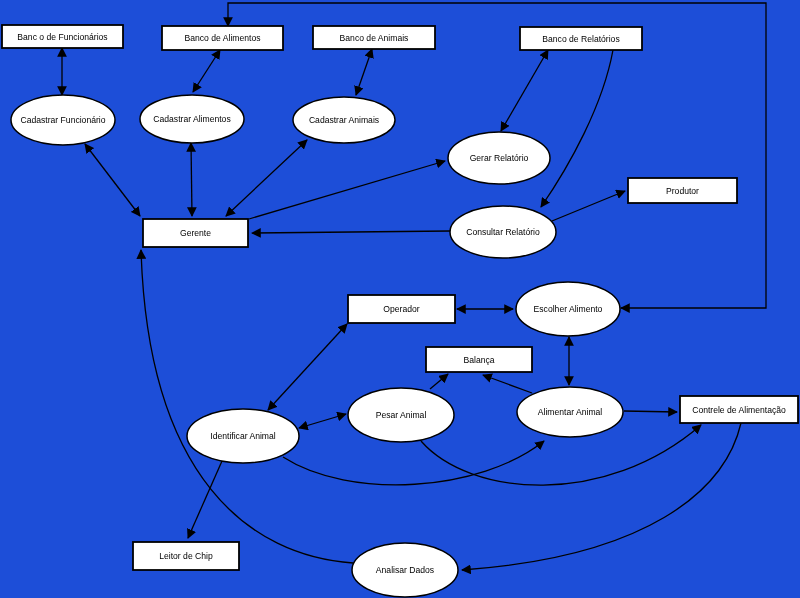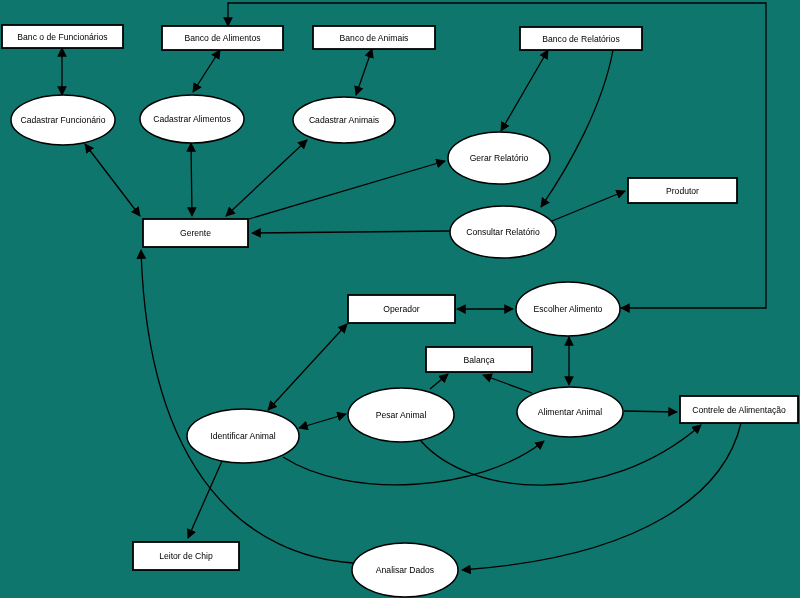--- a/index.html
+++ b/index.html
@@ -1,16 +1,16 @@
 <!DOCTYPE html>
 <html><head>
 <meta charset="utf-8">
 <style>
   html,body{margin:0;padding:0;background:#ffffff;}
-  .canvas-wrap{width:800px;height:598px;background:#0f766e;overflow:hidden;}
+  .canvas-wrap{width:800px;height:598px;background:#1d4ed8;overflow:hidden;}
   svg{display:block;}
   .edge{fill:none;stroke:#000000;stroke-width:1.3;}
   .rect-node{fill:#ffffff;stroke:#000000;stroke-width:1.8;}
   .ellipse-node{fill:#ffffff;stroke:#000000;stroke-width:1.5;}
   .node-label{
     font-family:"Liberation Sans", sans-serif;
     font-size:8.6px;
     fill:#000000;
     text-anchor:middle;
   }

